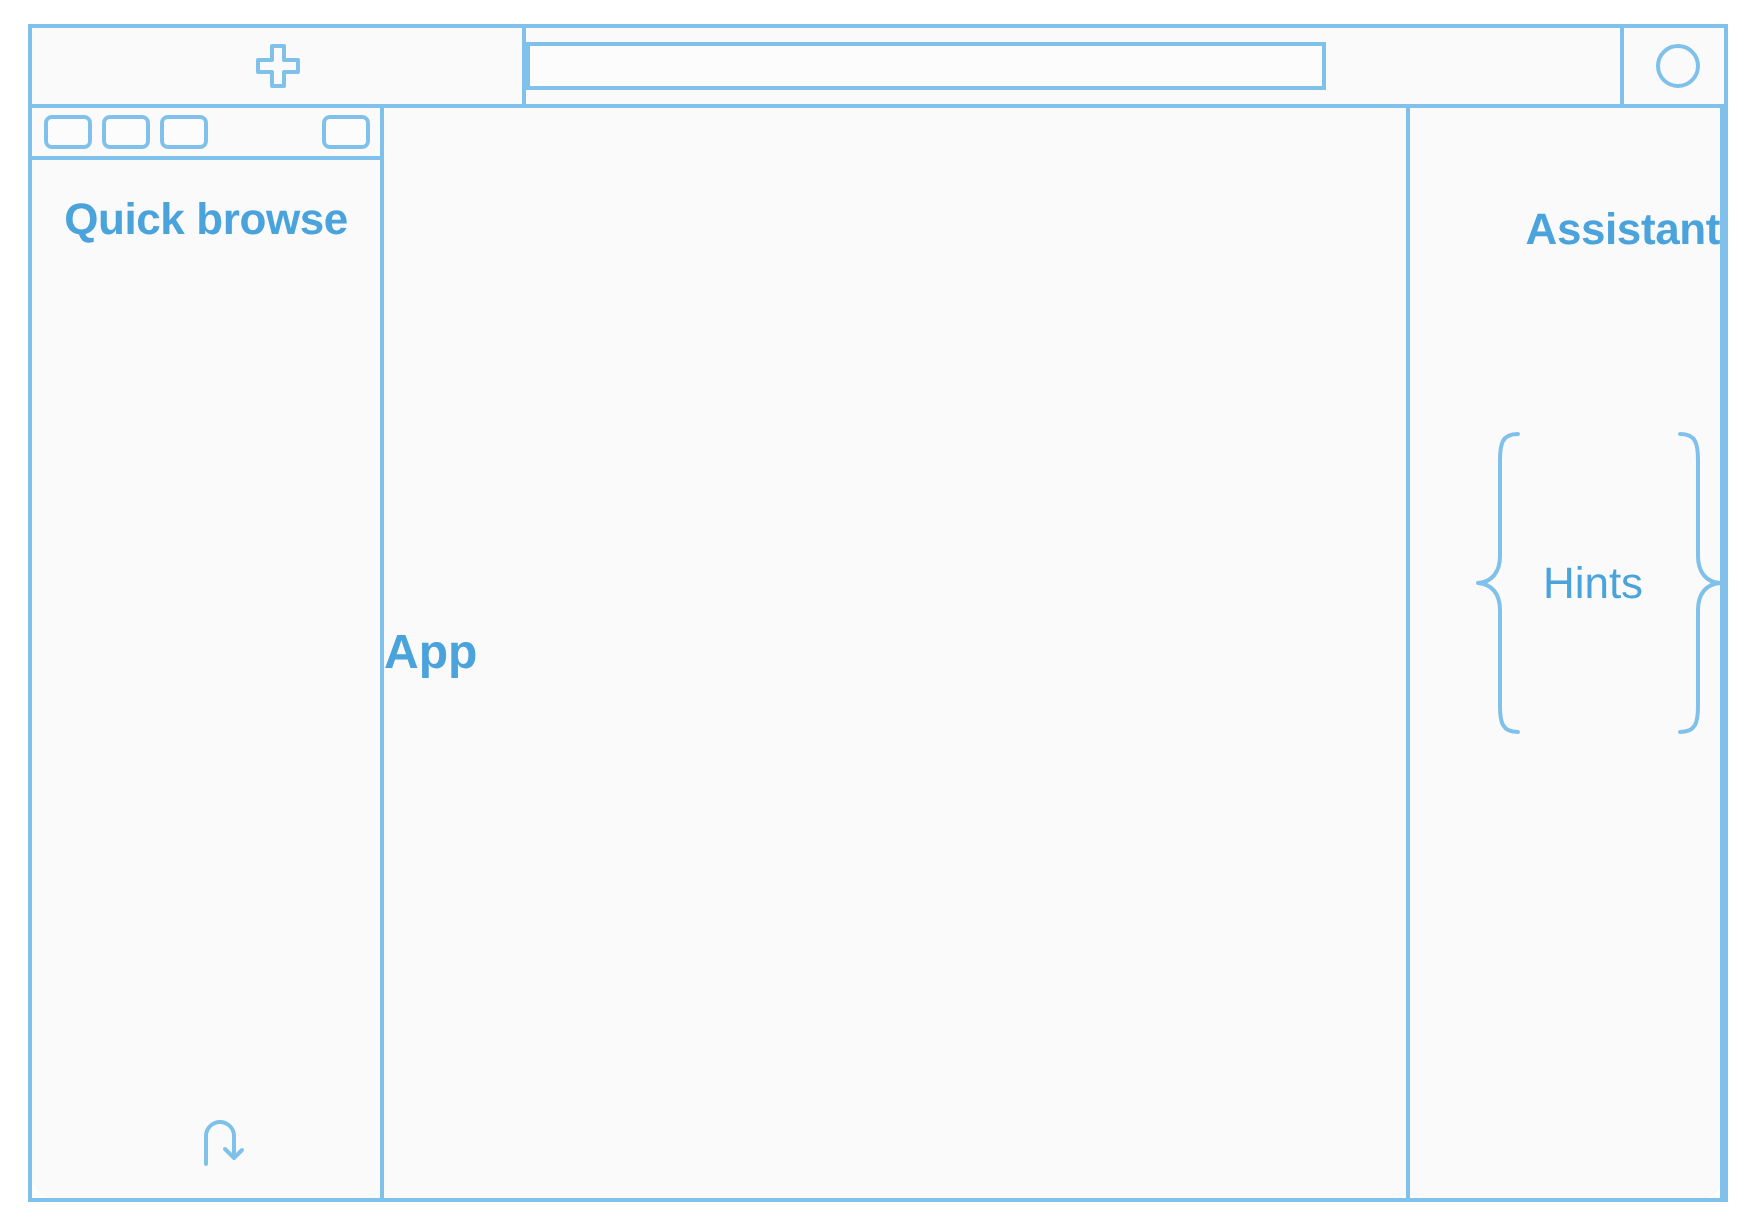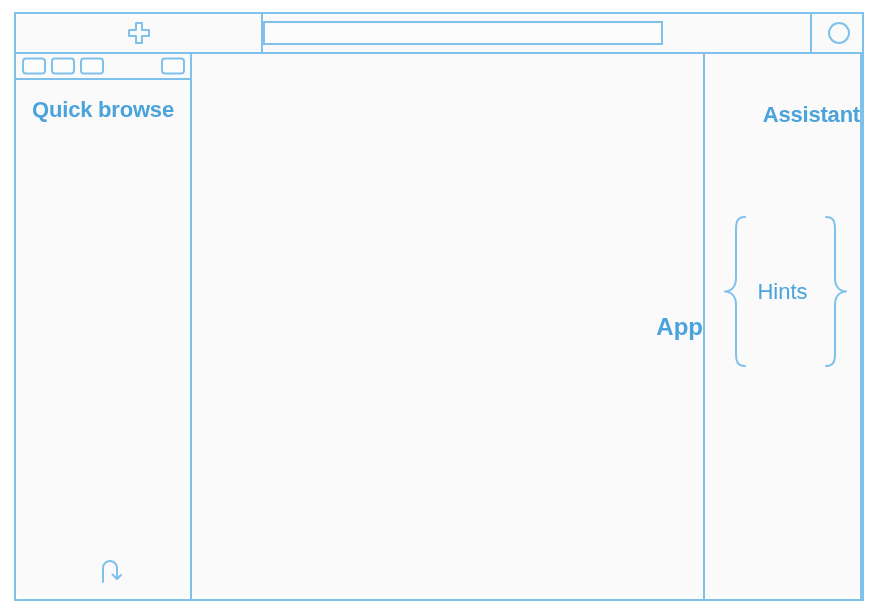--- a/index.html
+++ b/index.html
@@ -185,21 +185,21 @@
     box-sizing: border-box;
     border-right: 2px solid #7fc1ea;
   }
 
   .app-label {
     position: absolute;
     left: 0;
     top: 50%;
     transform: translateY(-50%);
     width: 100%;
-    text-align: right;
+    text-align: left;
     font-size: 24px;
     font-weight: bold;
     color: #4ba3dc;
   }
 
   
   .assistant-panel {
     position: absolute;
     left: 689px;
     top: 0;
@@ -216,21 +216,21 @@
     width: 100%;
     text-align: right;
     font-size: 22px;
     font-weight: bold;
     color: #4ba3dc;
     letter-spacing: -0.2px;
   }
 
   .hints-block {
     position: absolute;
-    left: 0;
+    left: 14px;
     top: 160px;
     width: 100%;
     height: 155px;
     text-decoration: underline;
   }
 
   .brace {
     position: absolute;
     top: 0;
     width: 26px;

